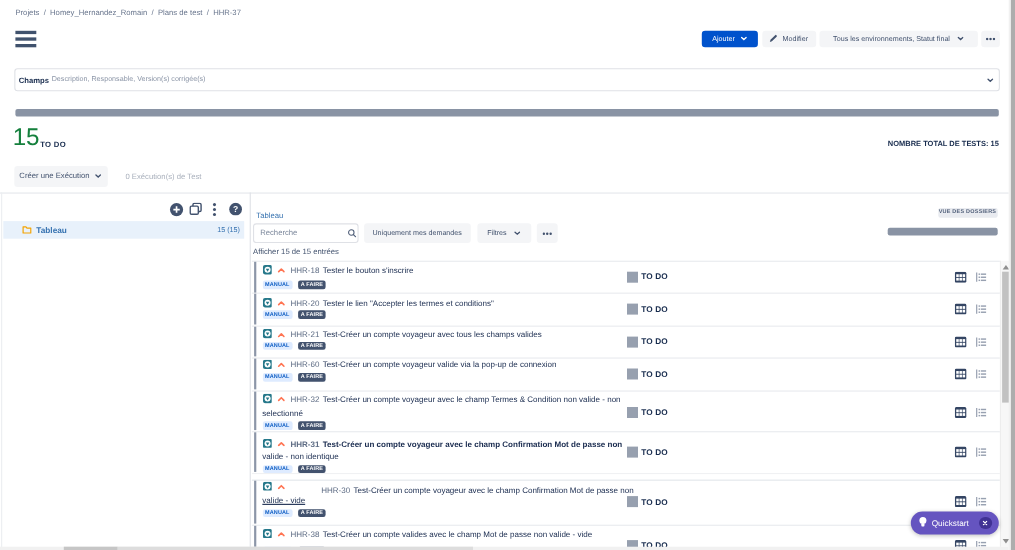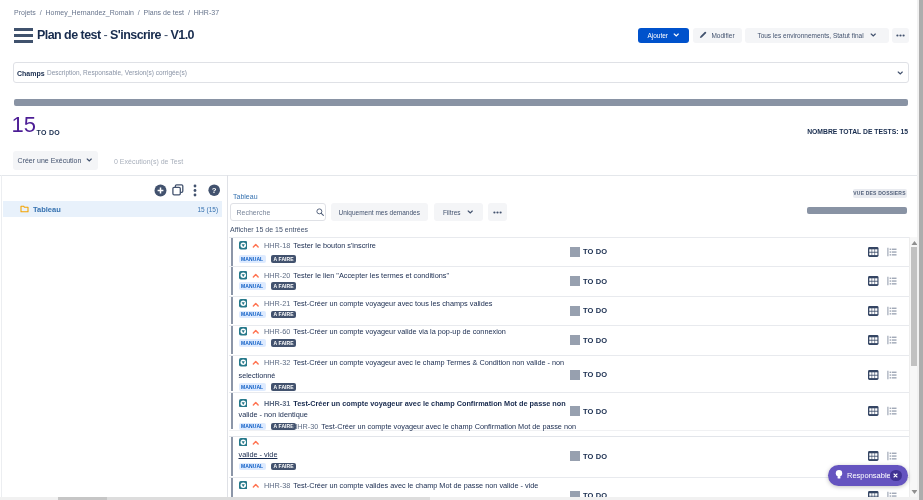--- a/index.html
+++ b/index.html
@@ -24,21 +24,20 @@
 </head>
 <body>
 <div id="page">
 
   <div class="abs" style="left:14px; top:7.5px; font-size:7px; line-height:9px; color:#67748c;">Projets&nbsp;&nbsp;/&nbsp;&nbsp;Homey_Hernandez_Romain&nbsp;&nbsp;/&nbsp;&nbsp;Plans de test&nbsp;&nbsp;/&nbsp;&nbsp;HHR-37</div>
 
   <div class="abs" style="left:14px; top:28px; width:19px; height:3px; background:#40526d;"></div>
   <div class="abs" style="left:14px; top:34px; width:19px; height:3px; background:#40526d;"></div>
   <div class="abs" style="left:14px; top:40px; width:19px; height:3px; background:#40526d;"></div>
 
-  <div class="abs" style="left:37px; top:28px; font-size:12.5px; line-height:14px; font-weight:bold; color:#172b4d; letter-spacing:-0.55px;">Plan de test <span style="font-weight:normal; color:#44546f;">-</span> S'inscrire <span style="font-weight:normal; color:#44546f;">-</span> V1.0</div>
 
   <div class="btn" style="left:638px; top:27.5px; width:51px; height:15.5px; background:#0052cc; color:#fff;">Ajouter
     <svg width="6.5" height="4.5" viewBox="0 0 8 5" style="margin-left:5px;">
         <polyline points="1.5,1 4,3.3 6.5,1" fill="none" stroke="#fff" stroke-width="1.5" stroke-linecap="round"></polyline>
       </svg>
   </div>
   <div class="btn" style="left:692.5px; top:27.5px; width:49px; height:15.5px;">
     <svg width="8" height="8" viewBox="0 0 9 9" style="margin-right:4px;">
         <path d="M1 8 L1.6 5.9 L6.4 1.1 A0.8 0.8 0 0 1 7.6 1.1 L7.9 1.4 A0.8 0.8 0 0 1 7.9 2.6 L3.1 7.4 Z" fill="#42526e"></path>
       </svg>
@@ -59,21 +58,21 @@
 
   <div class="abs" style="left:13px; top:62px; width:896px; height:21px; border:1px solid #dfe1e6; border-radius:3px;"></div>
   <div class="abs" style="left:17px; top:68.5px; font-size:7px; line-height:9px; font-weight:bold; color:#172b4d;">Champs</div>
   <div class="abs" style="left:47px; top:68px; font-size:6.5px; line-height:9px; color:#8a94a6;">Description, Responsable, Version(s) corrigée(s)</div>
   <svg class="abs" style="left:897px; top:70.5px;" width="6.5" height="4.5" viewBox="0 0 8 5">
       <polyline points="1.5,1 4,3.3 6.5,1" fill="none" stroke="#42526e" stroke-width="1.5" stroke-linecap="round"></polyline>
     </svg>
 
   <div class="abs" style="left:14px; top:99px; width:894px; height:7px; background:#8993a4; border-radius:2px;"></div>
 
-  <div class="abs" style="left:11.5px; top:113px; font-size:22px; line-height:24px; color:#4c1d95;">15</div>
+  <div class="abs" style="left:11.5px; top:113px; font-size:22px; line-height:24px; color:#15803d;">15</div>
   <div class="abs" style="left:36.5px; top:128.5px; font-size:7px; line-height:8px; font-weight:bold; color:#172b4d; letter-spacing:0.3px;">TO DO</div>
   <div class="abs" style="left:788px; top:126.5px; width:120px; text-align:right; white-space:nowrap; font-size:6.8px; line-height:9px; font-weight:bold; color:#172b4d;">NOMBRE TOTAL DE TESTS: 15</div>
 
   <div class="btn" style="left:13px; top:151px; width:84.5px; height:19px; font-size:7px;">Créer une Exécution
     <svg width="6.5" height="4.5" viewBox="0 0 8 5" style="margin-left:5px;">
         <polyline points="1.5,1 4,3.3 6.5,1" fill="none" stroke="#42526e" stroke-width="1.5" stroke-linecap="round"></polyline>
       </svg>
   </div>
   <div class="abs" style="left:114px; top:156.5px; font-size:7px; line-height:9px; color:#a9b0bc;">0 Exécution(s) de Test</div>
 
@@ -349,21 +348,21 @@
       </svg>
   <div class="dragbar" style="top:436.5px; height:39.5px;"></div>
   <svg class="abs" style="left:238.5px; top:437.8px;" width="8.5" height="8.5" viewBox="0 0 8.5 8.5">
         <rect width="8.5" height="8.5" rx="1.9" fill="#26788a"></rect>
         <circle cx="4.25" cy="4.25" r="2.75" fill="#fff"></circle>
         <path d="M4.25 6 L2.6 3.3 L5.9 3.3 Z" fill="#26788a"></path>
       </svg>
   <svg class="abs" style="left:251.8px; top:439.8px;" width="7.5" height="5.5" viewBox="0 0 8 6">
         <polyline points="1.4,4.3 4,1.7 6.6,4.3" fill="none" stroke="#ff7452" stroke-width="1.6" stroke-linecap="round" stroke-linejoin="round"></polyline>
       </svg>
-  <div class="rline" style="left:264px; top:422px;padding-left:28px;"><span class="rid">HHR-30</span><span class="rtitle" style="margin-left:3px;">Test-Créer un compte voyageur avec le champ Confirmation Mot de passe non</span></div>
+  <div class="rline" style="left:264px; top:441px;padding-left:28px;"><span class="rid">HHR-30</span><span class="rtitle" style="margin-left:3px;">Test-Créer un compte voyageur avec le champ Confirmation Mot de passe non</span></div>
   <div class="rline rtitle" style="left:238.5px; top:450.0px;text-decoration:underline;">valide - vide</div>
   <div class="badge bM" style="left:238.5px; top:462.5px;">MANUAL</div>
   <div class="badge bF" style="left:271px; top:462.5px;">A FAIRE</div>
   <div class="sq" style="top:451px;"></div>
   <div class="todo" style="top:451.5px;">TO DO</div>
   <svg class="abs" style="left:868px; top:451px;" width="10.5" height="10" viewBox="0 0 10.5 10">
         <rect width="10.5" height="10" rx="1.4" fill="#344563"></rect>
         <rect x="1.3" y="2.3" width="2.3" height="2.5" fill="#fff"></rect>
         <rect x="4.2" y="2.3" width="2.3" height="2.5" fill="#fff"></rect>
         <rect x="7.1" y="2.3" width="2.3" height="2.5" fill="#fff"></rect>
@@ -431,18 +430,18 @@
   <div class="abs" style="left:918.5px; top:0; width:4.5px; height:500px; background:#adadad;"></div>
   <div class="abs" style="left:0; top:497px; width:917px; height:3px; background:#f1f1f1;"></div>
   <div class="abs" style="left:58px; top:497px; width:49px; height:3px; background:#c6c6c6;"></div>
   <div class="abs" style="left:107px; top:497px; width:323px; height:3px; background:#dddddd;"></div>
 
   <div class="abs" style="left:828px; top:464.5px; width:80px; height:21px; background:#6554c0; border-radius:11px; box-shadow:0 1px 4px rgba(0,0,0,0.25);"></div>
   <svg class="abs" style="left:834px; top:469px;" width="10" height="12" viewBox="0 0 10 12">
     <circle cx="5" cy="4.2" r="3.2" fill="#fff"></circle>
     <rect x="3.6" y="7" width="2.8" height="2.6" rx="0.7" fill="#fff"></rect>
   </svg>
-  <div class="abs" style="left:847px; top:471px; font-size:7.5px; line-height:9px; color:#fff;">Responsable</div>
+  <div class="abs" style="left:847px; top:471px; font-size:7.5px; line-height:9px; color:#fff;">Quickstart</div>
   <div class="abs" style="left:890px; top:469.8px; width:11.5px; height:11.5px; border-radius:50%; background:#403294;"></div>
   <svg class="abs" style="left:893.4px; top:473.2px;" width="5" height="5" viewBox="0 0 5 5">
       <path d="M1 1 L4 4 M4 1 L1 4" stroke="#fff" stroke-width="1.1" stroke-linecap="round"></path>
     </svg>
 </div>
 
 </body></html>

